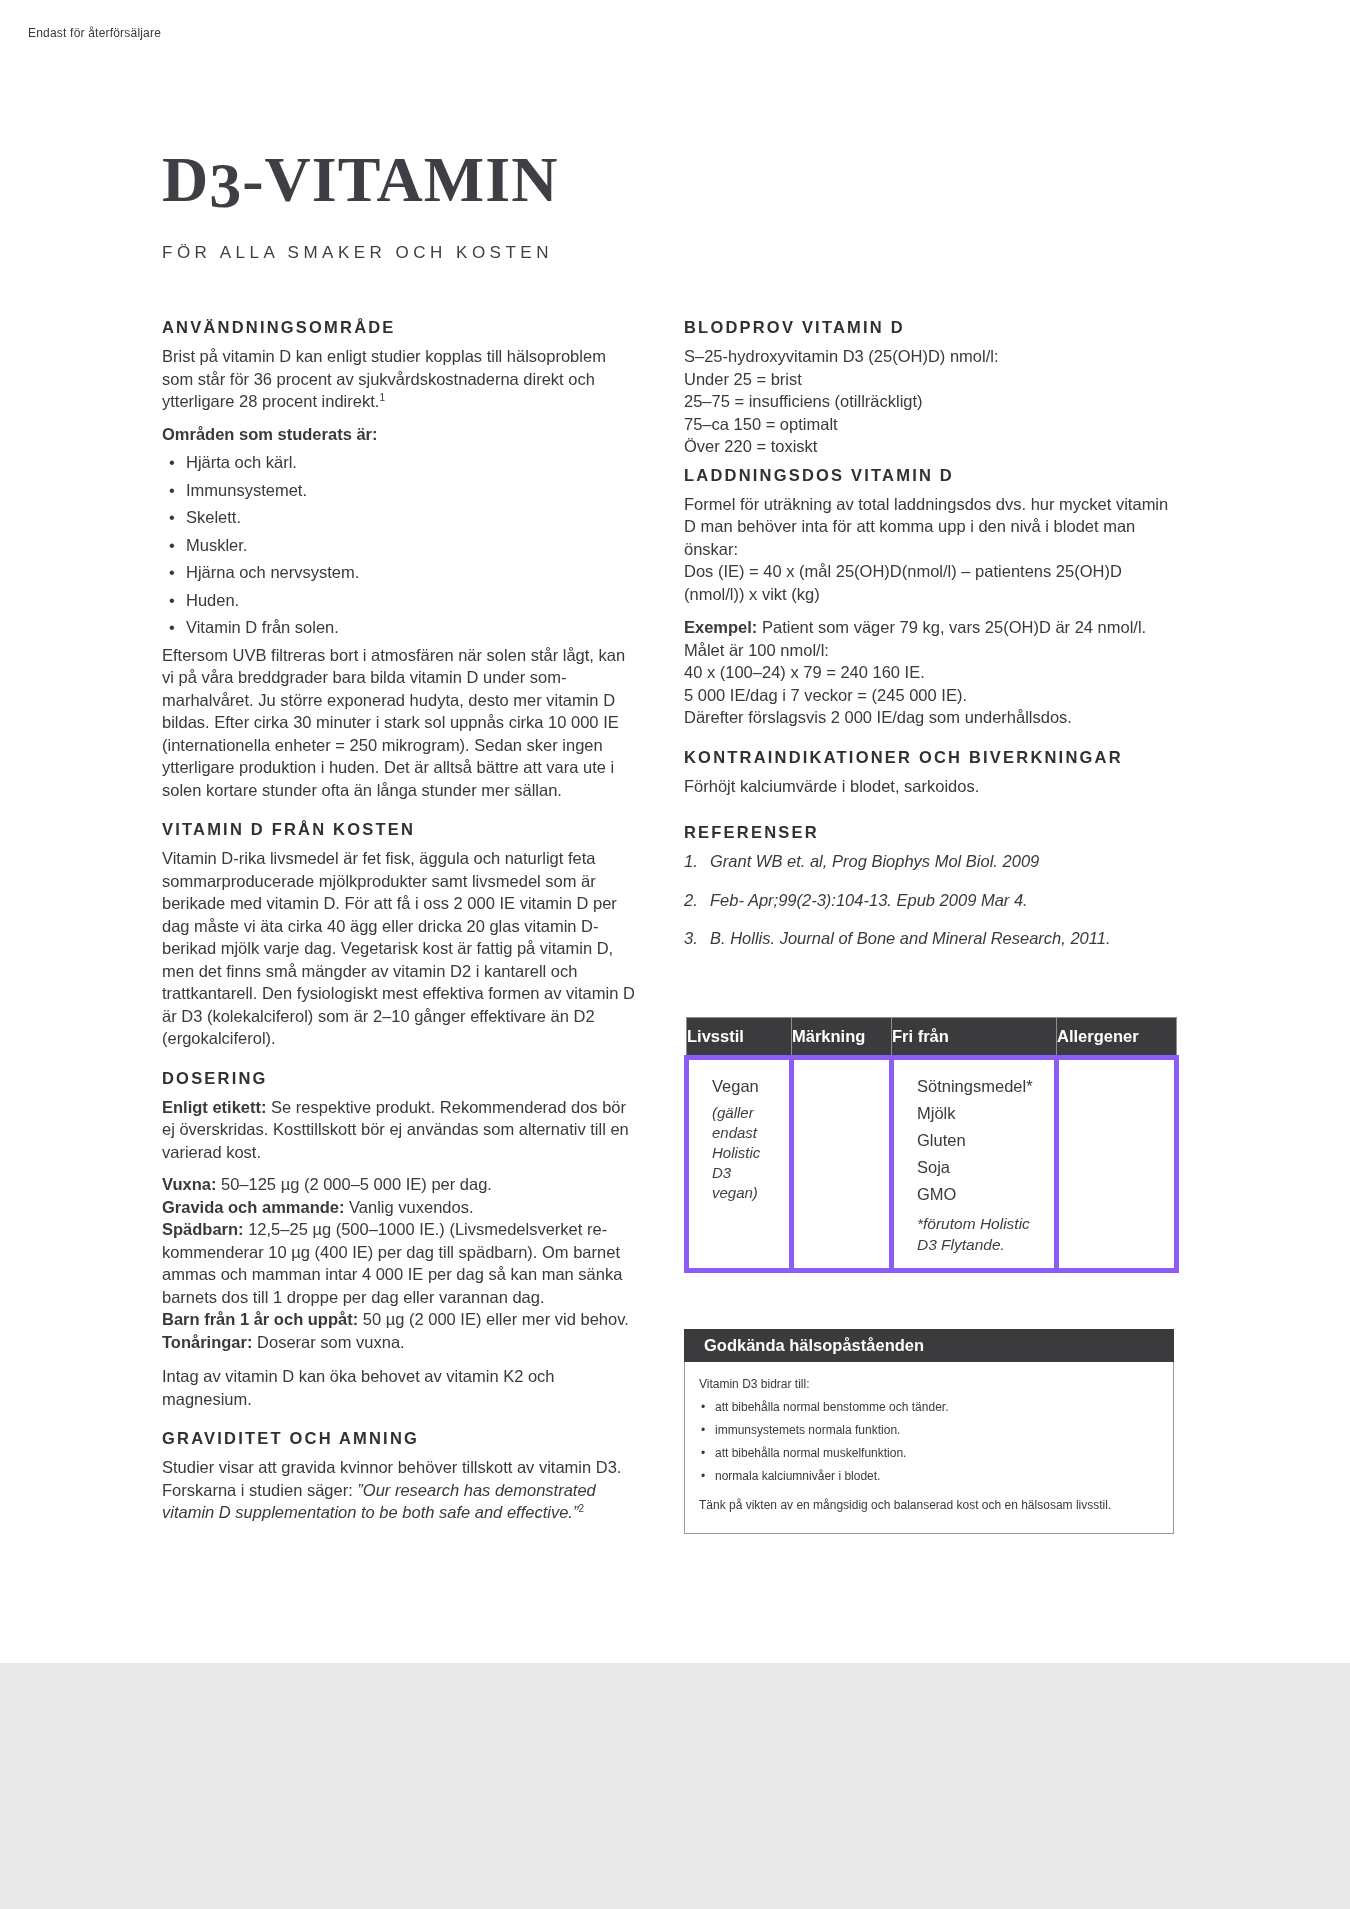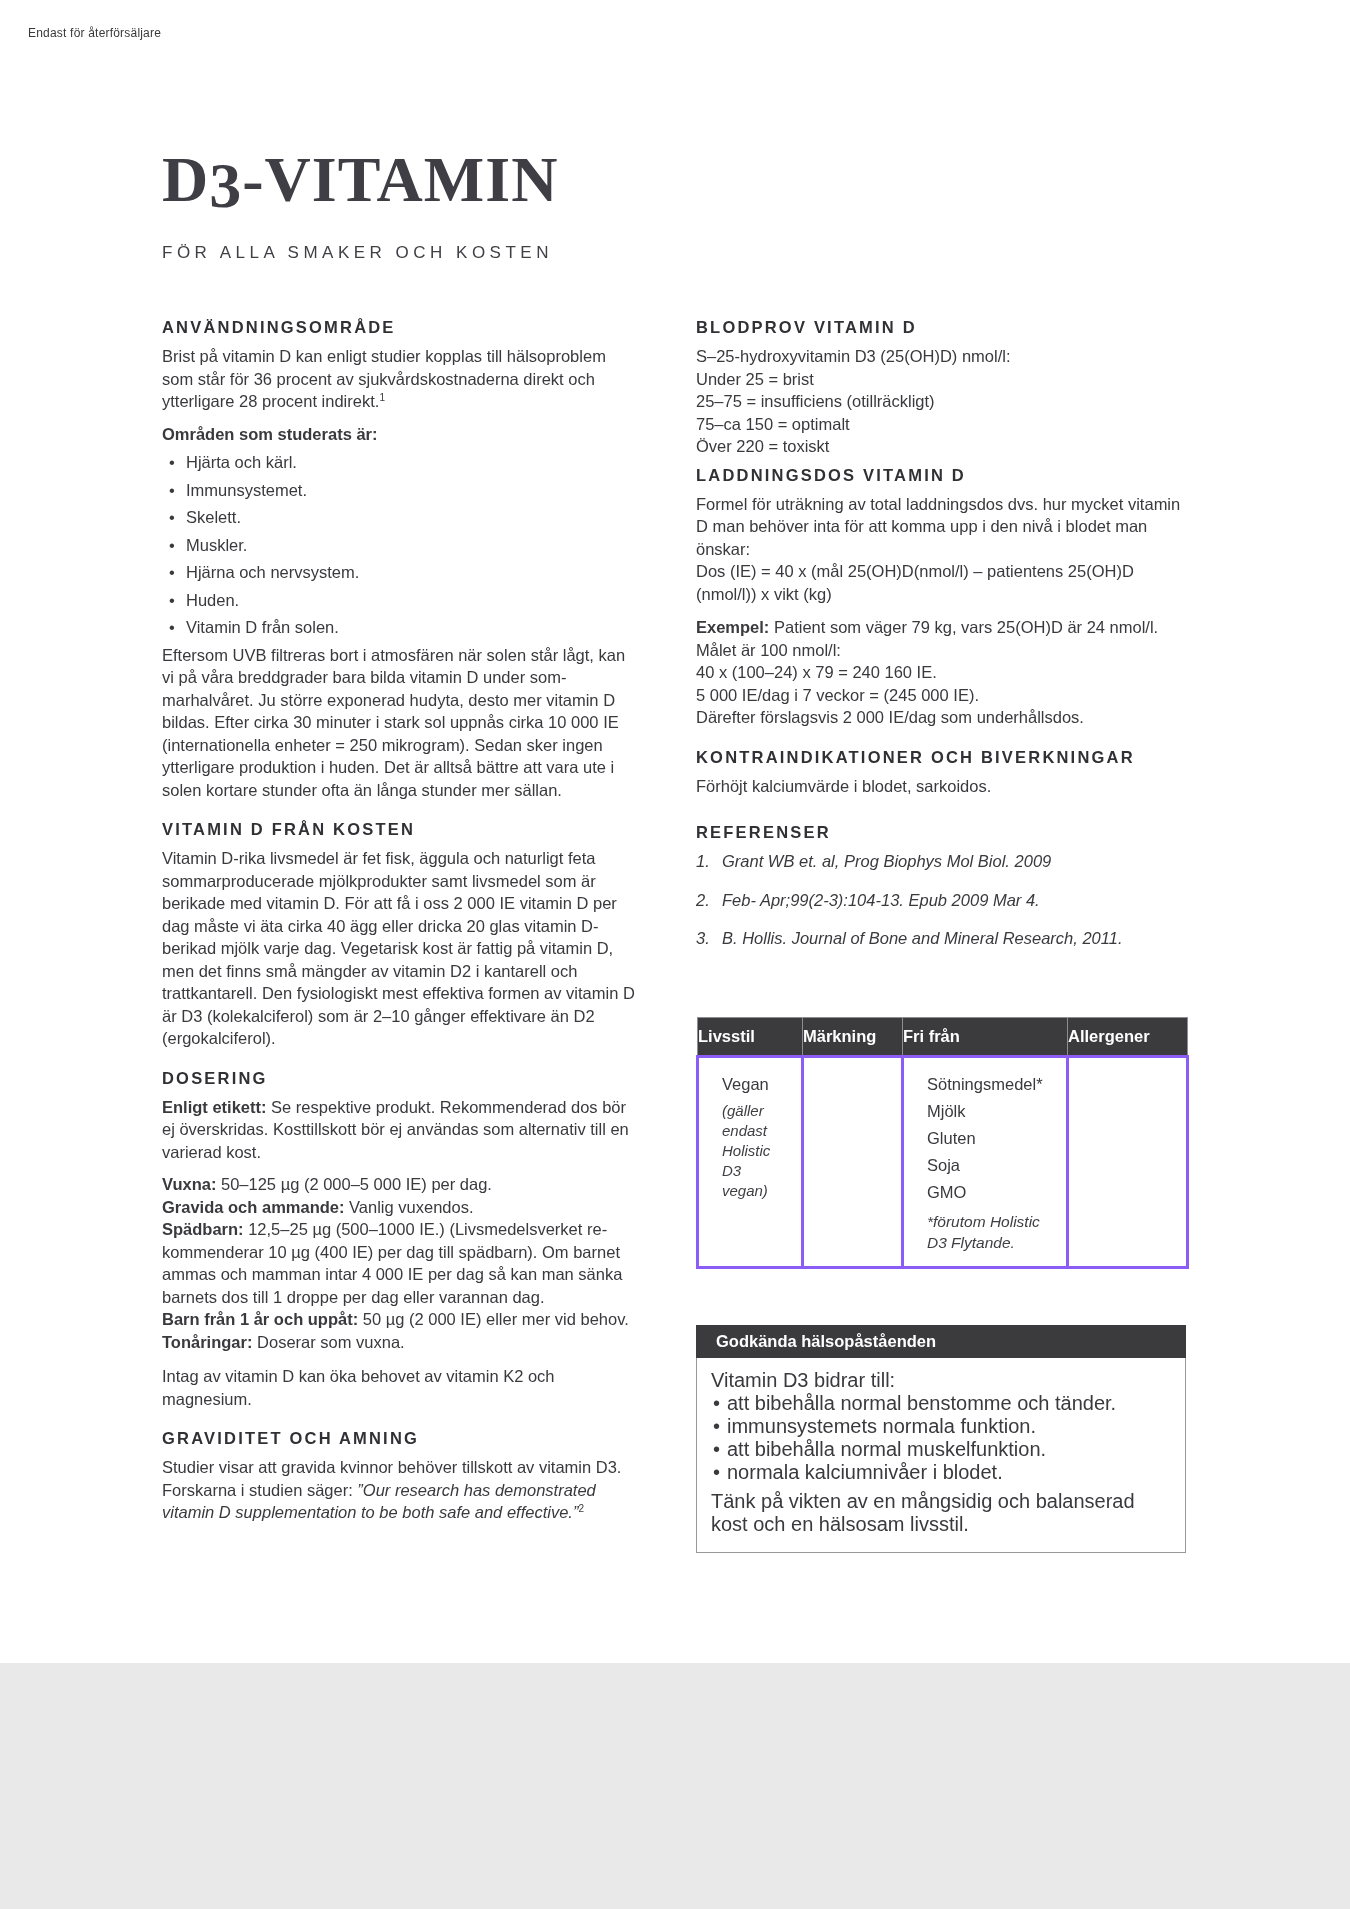--- a/index.html
+++ b/index.html
@@ -29,21 +29,21 @@
     color:#3e3e44;
   }
   .page-title .digit-low { position:relative; top:.09em; }
   .page-subtitle {
     margin-top:30px;
     font-size:17px; line-height:22px;
     letter-spacing:4.5px;
     color:#3f3f45;
   }
   .columns {
-    display:flex; gap:56px; margin-top:52px;
+    display:flex; gap:44px; margin-top:52px;align-items:flex-end;
   }
   .col-left  { width:478px; flex:0 0 478px; }
   .col-right { width:490px; flex:0 0 490px; }
 
   .body-text, p.body-text, .line { font-size:16.5px; line-height:22.5px; color:#3a3a3e; }
   p { margin:0 0 10px; }
   .section-heading {
     font-size:16.5px; line-height:22px;
     font-weight:700; letter-spacing:2.2px;
     color:#313135;
@@ -83,21 +83,21 @@
   table.product-table col.c1 { width:105px; }
   table.product-table col.c2 { width:100px; }
   table.product-table col.c3 { width:165px; }
   table.product-table col.c4 { width:120px; }
   table.product-table th {
     background:#3b3b3d; color:#ffffff;
     font-size:16.5px; font-weight:700; text-align:left;
     padding:9px 0; border:1px solid #8e8e92;
   }
   table.product-table td {
-    border:3px solid #8b5cf6; vertical-align:top;
+    border:5px solid #8b5cf6; vertical-align:top;
     padding:13px 23px; font-size:16.5px; line-height:27px;
     height:187px;
   }
   .cell-note {
     font-style:italic; font-size:15px; line-height:20px;
     margin-top:3px; color:#3f3f43;
   }
   .free-note {
     font-style:italic; font-size:15.5px; line-height:21px;
     margin-top:5px; color:#3f3f43;
@@ -105,21 +105,21 @@
 
   .claims-box { margin-top:56px; }
   .claims-header {
     background:#3b3b3d; color:#ffffff;
     font-size:16.5px; font-weight:700;
     padding:5px 20px 6px; line-height:22px;
   }
   .claims-body {
     border:1px solid #98989c; border-top:none;
     padding:11px 14px 16px;
-    font-size:20px; line-height:23px;
+    font-size:12px; line-height:23px;
   }
   .claims-body .claims-intro { margin-bottom:0; }
   .claims-bullet { position:relative; padding-left:16px; }
   .claims-bullet::before { content:"•"; position:absolute; left:2px; top:0; }
   .claims-outro { margin-top:6px; }
   i, .italic { font-style:italic; }
 </style>
 </head>
 <body>
 

